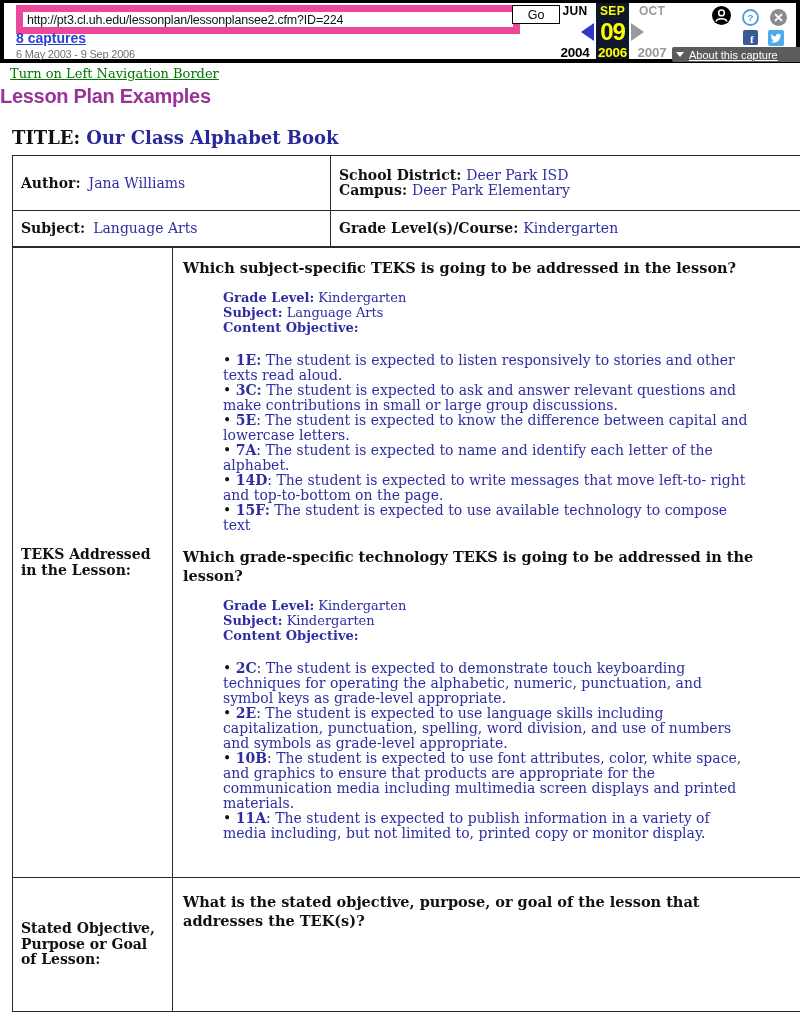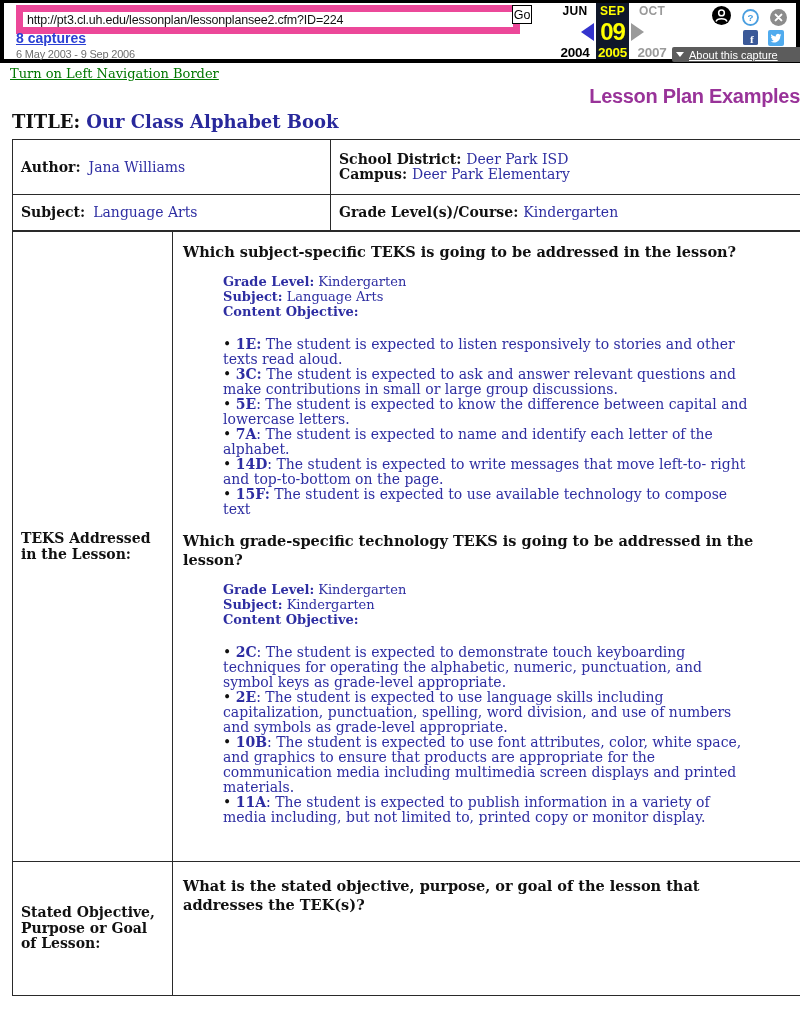--- a/index.html
+++ b/index.html
@@ -1,20 +1,20 @@
 <!DOCTYPE html>
 <html><head>
 <meta charset="utf-8">
 <style>
   html,body{margin:0;padding:0;}
   body{width:800px;height:1024px;overflow:hidden;background:#fff;font-family:"DejaVu Serif",serif;color:#111;}
   
   .wb{position:relative;height:56px;background:#fff;border:3px solid #000;border-left-width:4px;border-right-width:4px;border-bottom-width:4px;font-family:"Liberation Sans",sans-serif;}
   .wb-url{position:absolute;left:12px;top:2px;width:482px;height:15px;border:7px solid #ec4899;font-family:"Liberation Sans",sans-serif;font-size:12.5px;letter-spacing:-0.2px;color:#111;padding:0 4px;}
-  .wb-go{position:absolute;left:508px;top:2px;width:20px;height:19px;background:#fff;border:1px solid #000;font-family:"Liberation Sans",sans-serif;font-size:12.5px;padding:0;cursor:pointer;}
+  .wb-go{position:absolute;left:508px;top:2px;width:48px;height:19px;background:#fff;border:1px solid #000;font-family:"Liberation Sans",sans-serif;font-size:12.5px;padding:0;cursor:pointer;}
   .wb-captures{position:absolute;left:12px;top:27px;font-size:14px;font-weight:bold;color:#2b40d4;text-decoration:underline;cursor:pointer;}
   .wb-range{position:absolute;left:12px;top:45px;font-size:11px;color:#6e6e6e;letter-spacing:-0.2px;}
   .wb-cal{position:absolute;left:550px;top:0;height:56px;display:grid;grid-template-columns:42px 33px 46px;grid-template-rows:16px 26px 14px;}
   .cal-cell{display:flex;align-items:center;justify-content:center;}
   .dark{background:#0f172a;}
   .mon{font-size:12px;font-weight:bold;letter-spacing:0.3px;}
   .mon-prev{color:#000;}
   .mon-cur{color:#ffff00;}
   .mon-next{color:#9a9a9a;}
   .day{font-size:24px;font-weight:bold;color:#ffff00;letter-spacing:-1px;}
@@ -35,22 +35,22 @@
   .about-text{text-decoration:underline;white-space:nowrap;}
   
   .nav-link{display:inline-block;margin:3px 0 0 10px;font-size:13px;color:#007700;text-decoration:underline;cursor:pointer;}
   .logo-wrap{text-align:center;margin-top:3px;}
   .logo-row{display:inline-flex;align-items:flex-start;text-align:left;}
   .logo-pt{font-family:"Liberation Sans",sans-serif;font-weight:bold;font-size:62px;line-height:52px;color:#8d1f8d;letter-spacing:-3px;}
   .logo-sup{font-family:"Liberation Sans",sans-serif;font-weight:bold;font-size:32px;color:#66cc00;position:relative;top:-20px;letter-spacing:0;margin-left:1px;}
   .logo-right{margin-left:4px;padding-top:15px;}
   .tagline{font-family:"Liberation Sans",sans-serif;font-size:23px;color:#993399;line-height:24px;letter-spacing:-0.5px;}
   .initiative{font-family:"Liberation Sans",sans-serif;font-size:11.5px;font-weight:bold;color:#993399;margin-top:1px;}
-  .lesson-heading{text-align:right;font-family:"Liberation Sans",sans-serif;font-size:20px;font-weight:bold;color:#993399;margin-top:2px;letter-spacing:-0.3px;}
-  .title-line{margin:3px 0 0 12px;font-size:18px;font-weight:bold;color:#111;}
+  .lesson-heading{text-align:left;font-family:"Liberation Sans",sans-serif;font-size:20px;font-weight:bold;color:#993399;margin-top:2px;letter-spacing:-0.3px;}
+  .title-line{margin:19px 0 0 12px;font-size:18px;font-weight:bold;color:#111;}
   .title-value{color:#28289b;margin-left:6px;}
   
   table{border-collapse:collapse;table-layout:fixed;width:830px;margin-left:12px;}
   td{border:1px solid #2a2a2a;}
   .info-table td{font-size:14px;padding:4px 8px;vertical-align:middle;line-height:15px;}
   .lab{font-weight:bold;color:#111;}
   .val{color:#2e2ea2;margin-left:5px;}
   .head-cell{font-weight:bold;font-size:14px;color:#111;vertical-align:middle;padding:6px 8px;line-height:15.5px;}
   .content-cell{vertical-align:top;padding:8px 10px;font-size:14px;}
   .q{font-weight:bold;font-size:14.5px;color:#111;margin:2px 0 0 0;line-height:19px;max-width:580px;}
@@ -79,21 +79,21 @@
     <div class="cal-cell dark mon mon-cur">SEP</div>
     <a class="cal-cell mon mon-next">OCT</a>
     <div class="cal-cell">
         <span class="arrow-left"></span>
       </div>
     <div class="cal-cell dark day">09</div>
     <div class="cal-cell">
         <span class="arrow-right"></span>
       </div>
     <a class="cal-cell yr yr-prev">2004</a>
-    <div class="cal-cell dark yr yr-cur">2005</div>
+    <div class="cal-cell dark yr yr-cur">2006</div>
     <a class="cal-cell yr yr-next">2007</a>
   </div>
 
   <span class="wb-icon icon-person">
     <svg width="19" height="19" viewBox="0 0 20 20">
       <circle cx="10" cy="10" r="10" fill="#000"></circle>
       <circle cx="10" cy="7.3" r="3" fill="none" stroke="#fff" stroke-width="1.6"></circle>
       <path d="M4.3 16.2 C5.6 12.4 14.4 12.4 15.7 16.2" fill="none" stroke="#fff" stroke-width="1.6"></path>
     </svg>
   </span>

